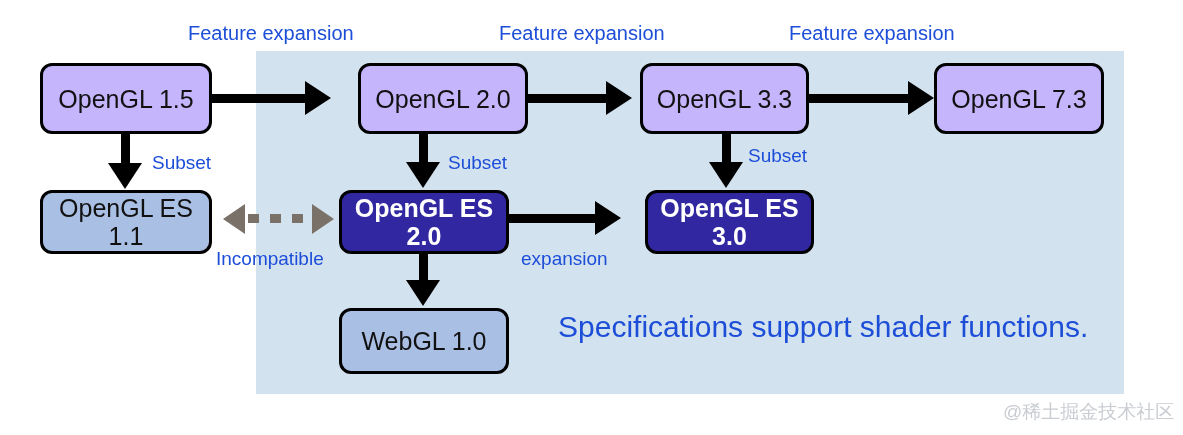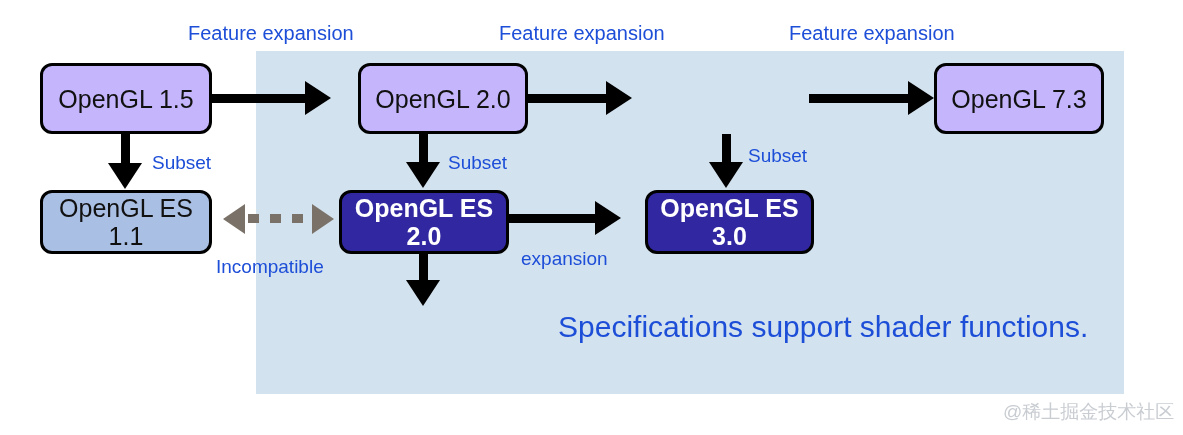--- a/index.html
+++ b/index.html
@@ -162,36 +162,38 @@
   <div class="arrow-h-head" style="left:595px; top:201px;"></div>
 
   <div class="dot-head-left" style="left:223px; top:204px;"></div>
   <div class="dotted-line" style="left:248px; top:214px; width:62px;"></div>
   <div class="dot-head-right" style="left:312px; top:204px;"></div>
 
   <div class="node node-green" style="left:40px; top:63px; width:172px; height:71px;">OpenGL 1.5</div>
 
   <div class="node node-green" style="left:339px; top:63px; width:170px; height:71px;margin-left:19px;">OpenGL 2.0</div>
 
+  <div class="node node-green" style="left:640px; top:63px; width:169px; height:71px;">OpenGL 3.3</div>
 
   <div class="node node-green" style="left:934px; top:63px; width:170px; height:71px;">OpenGL 7.3</div>
 
   <div class="node node-lightblue" style="left:40px; top:190px; width:172px; height:64px;">OpenGL ES
 1.1</div>
 
   <div class="node node-darkblue" style="left:339px; top:190px; width:170px; height:64px;">OpenGL ES
 2.0</div>
 
   <div class="node node-darkblue" style="left:645px; top:190px; width:169px; height:64px;">OpenGL ES
 3.0</div>
 
+  <div class="node node-lightblue" style="left:339px; top:308px; width:170px; height:66px;">WebGL 1.0</div>
 
   <div class="label label-small" style="left:152px; top:152px;">Subset</div>
   <div class="label label-small" style="left:448px; top:152px;">Subset</div>
   <div class="label label-small" style="left:748px; top:145px;">Subset</div>
-  <div class="label label-small" style="left:216px; top:256px;">Incompatible</div>
+  <div class="label label-small" style="left:216px; top:248px;">Incompatible</div>
   <div class="label label-small" style="left:521px; top:248px;">expansion</div>
 
   <div class="label label-big" style="left:558px; top:310px;">Specifications support shader functions.</div>
 
   <div class="watermark" style="left:1003px; top:399px;">@稀土掘金技术社区</div>
 
 </div>
 
 </body></html>

